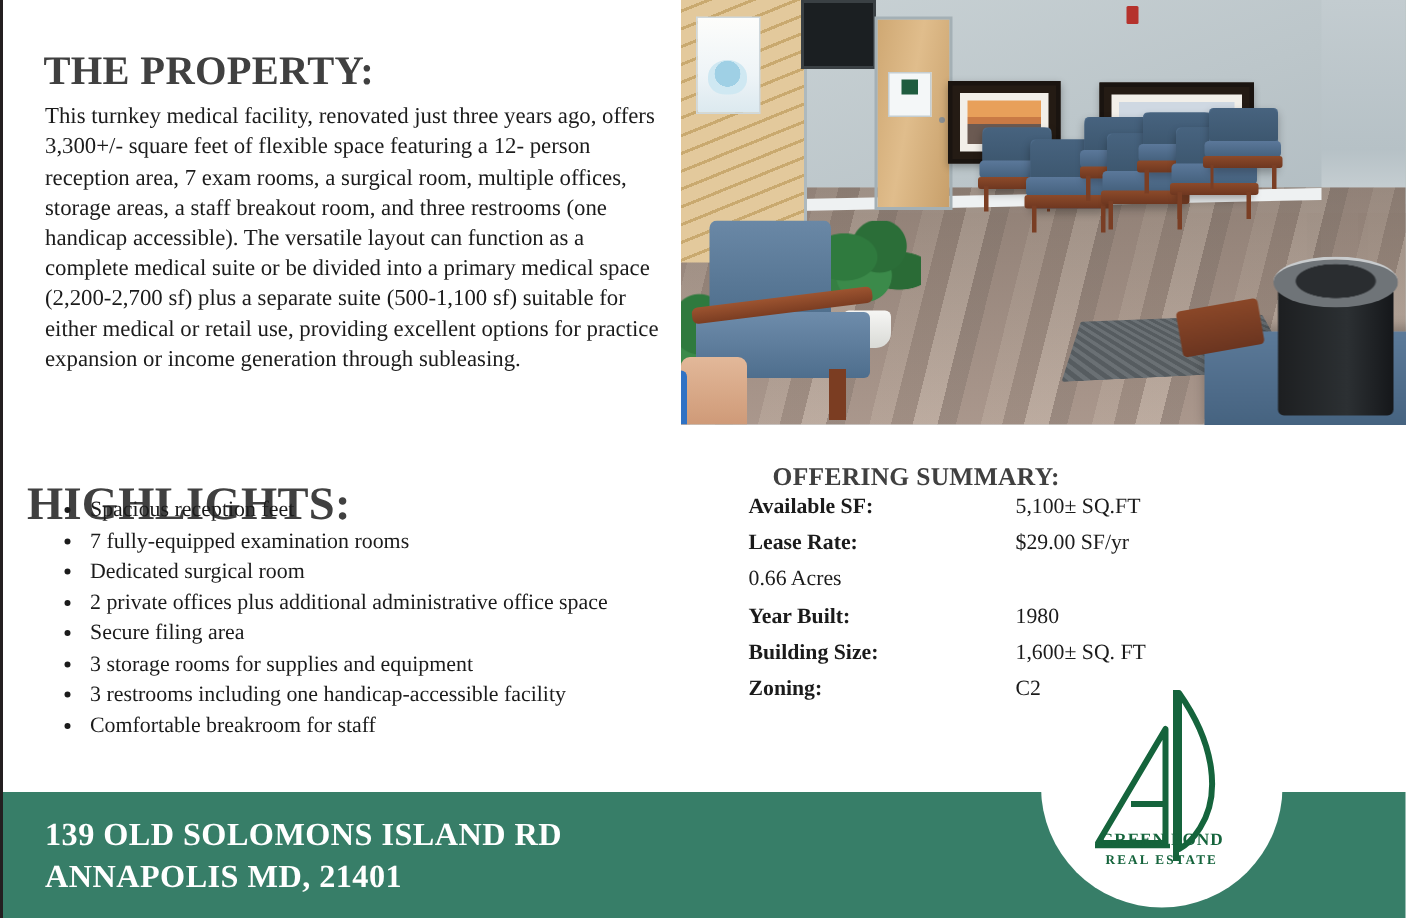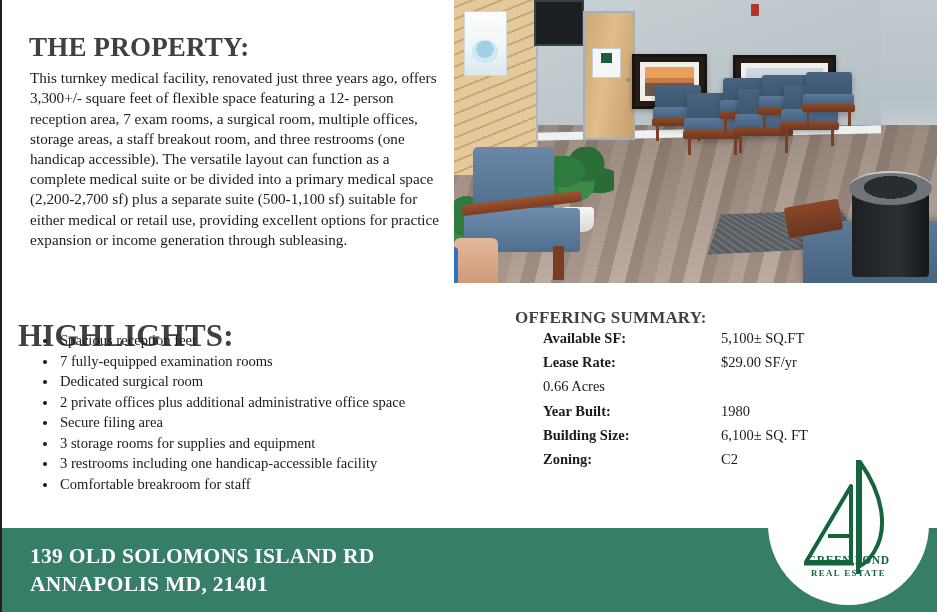--- a/index.html
+++ b/index.html
@@ -296,21 +296,20 @@
   }
   #offering-table {
     position: absolute; left: 497px; top: 330px; width: 380px;
     font-size: 14.5px;
     color: #1b1b1b;
   }
   #offering-table .row {
     display: flex;
     height: 24.2px;
     align-items: flex-start;
-    margin-left: 44px;
   }
   #offering-table .lbl {
     width: 178px;
     font-weight: bold;
   }
   #offering-table .val {
     flex: 1;
   }
 
   
@@ -324,21 +323,21 @@
     font-weight: bold;
     font-size: 21.5px;
     line-height: 28px;
     letter-spacing: .3px;
   }
   #footer-address div { white-space: nowrap; }
 
   
   #logo-badge {
     position: absolute;
-    left: 766px; top: 444px;
+    left: 692px; top: 444px;
     width: 161px; height: 161px;
     border-radius: 50%;
     background: #ffffff;
     overflow: hidden;
   }
   #logo-badge svg { display: block; }
   #logo-wordmark-1 {
     position: absolute; left: 0; right: 0; top: 110px;
     text-align: center;
     font-size: 11.5px;
@@ -484,21 +483,21 @@
     </div>
     <div class="row">
       <span class="val">0.66 Acres</span>
     </div>
     <div class="row">
       <span class="lbl">Year Built:</span>
       <span class="val">1980</span>
     </div>
     <div class="row">
       <span class="lbl">Building Size:</span>
-      <span class="val">6,100± SQ. FT</span>
+      <span class="val">1,600± SQ. FT</span>
     </div>
     <div class="row">
       <span class="lbl">Zoning:</span>
       <span class="val">C2</span>
     </div>
   </div>
 
   <div id="footer-bar">
     <div id="footer-address">
       <div>139 OLD SOLOMONS ISLAND RD</div>

